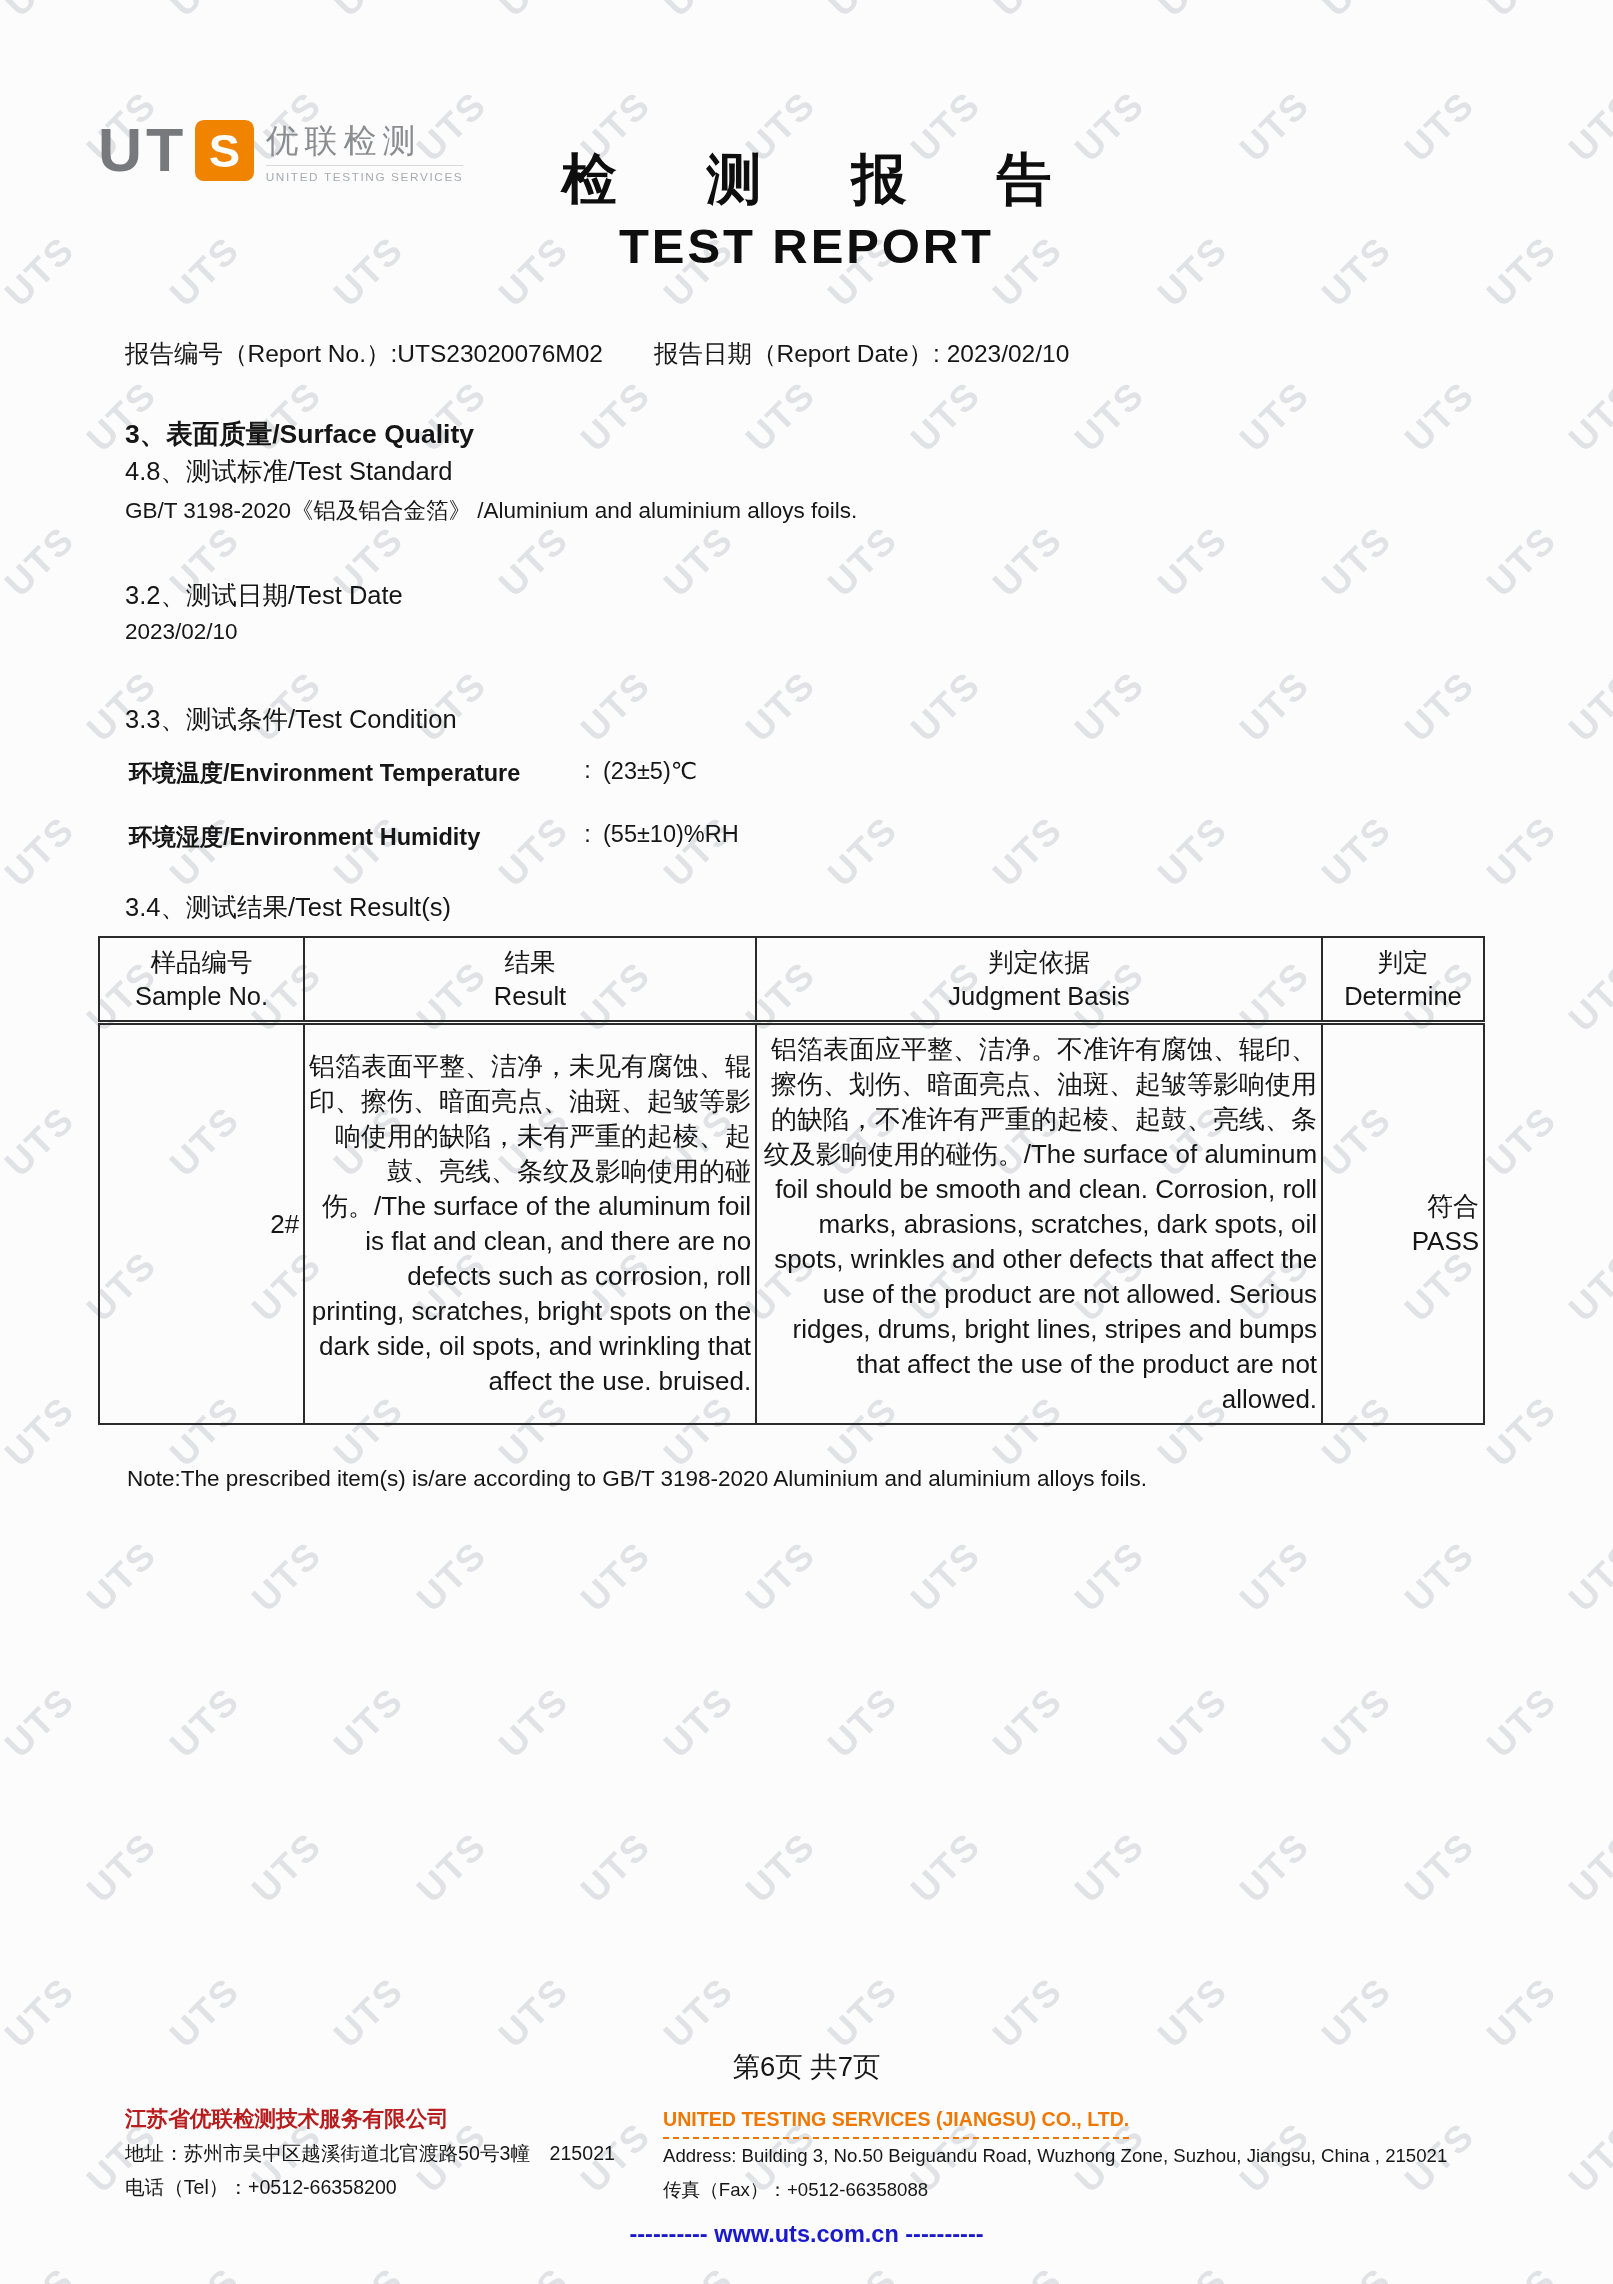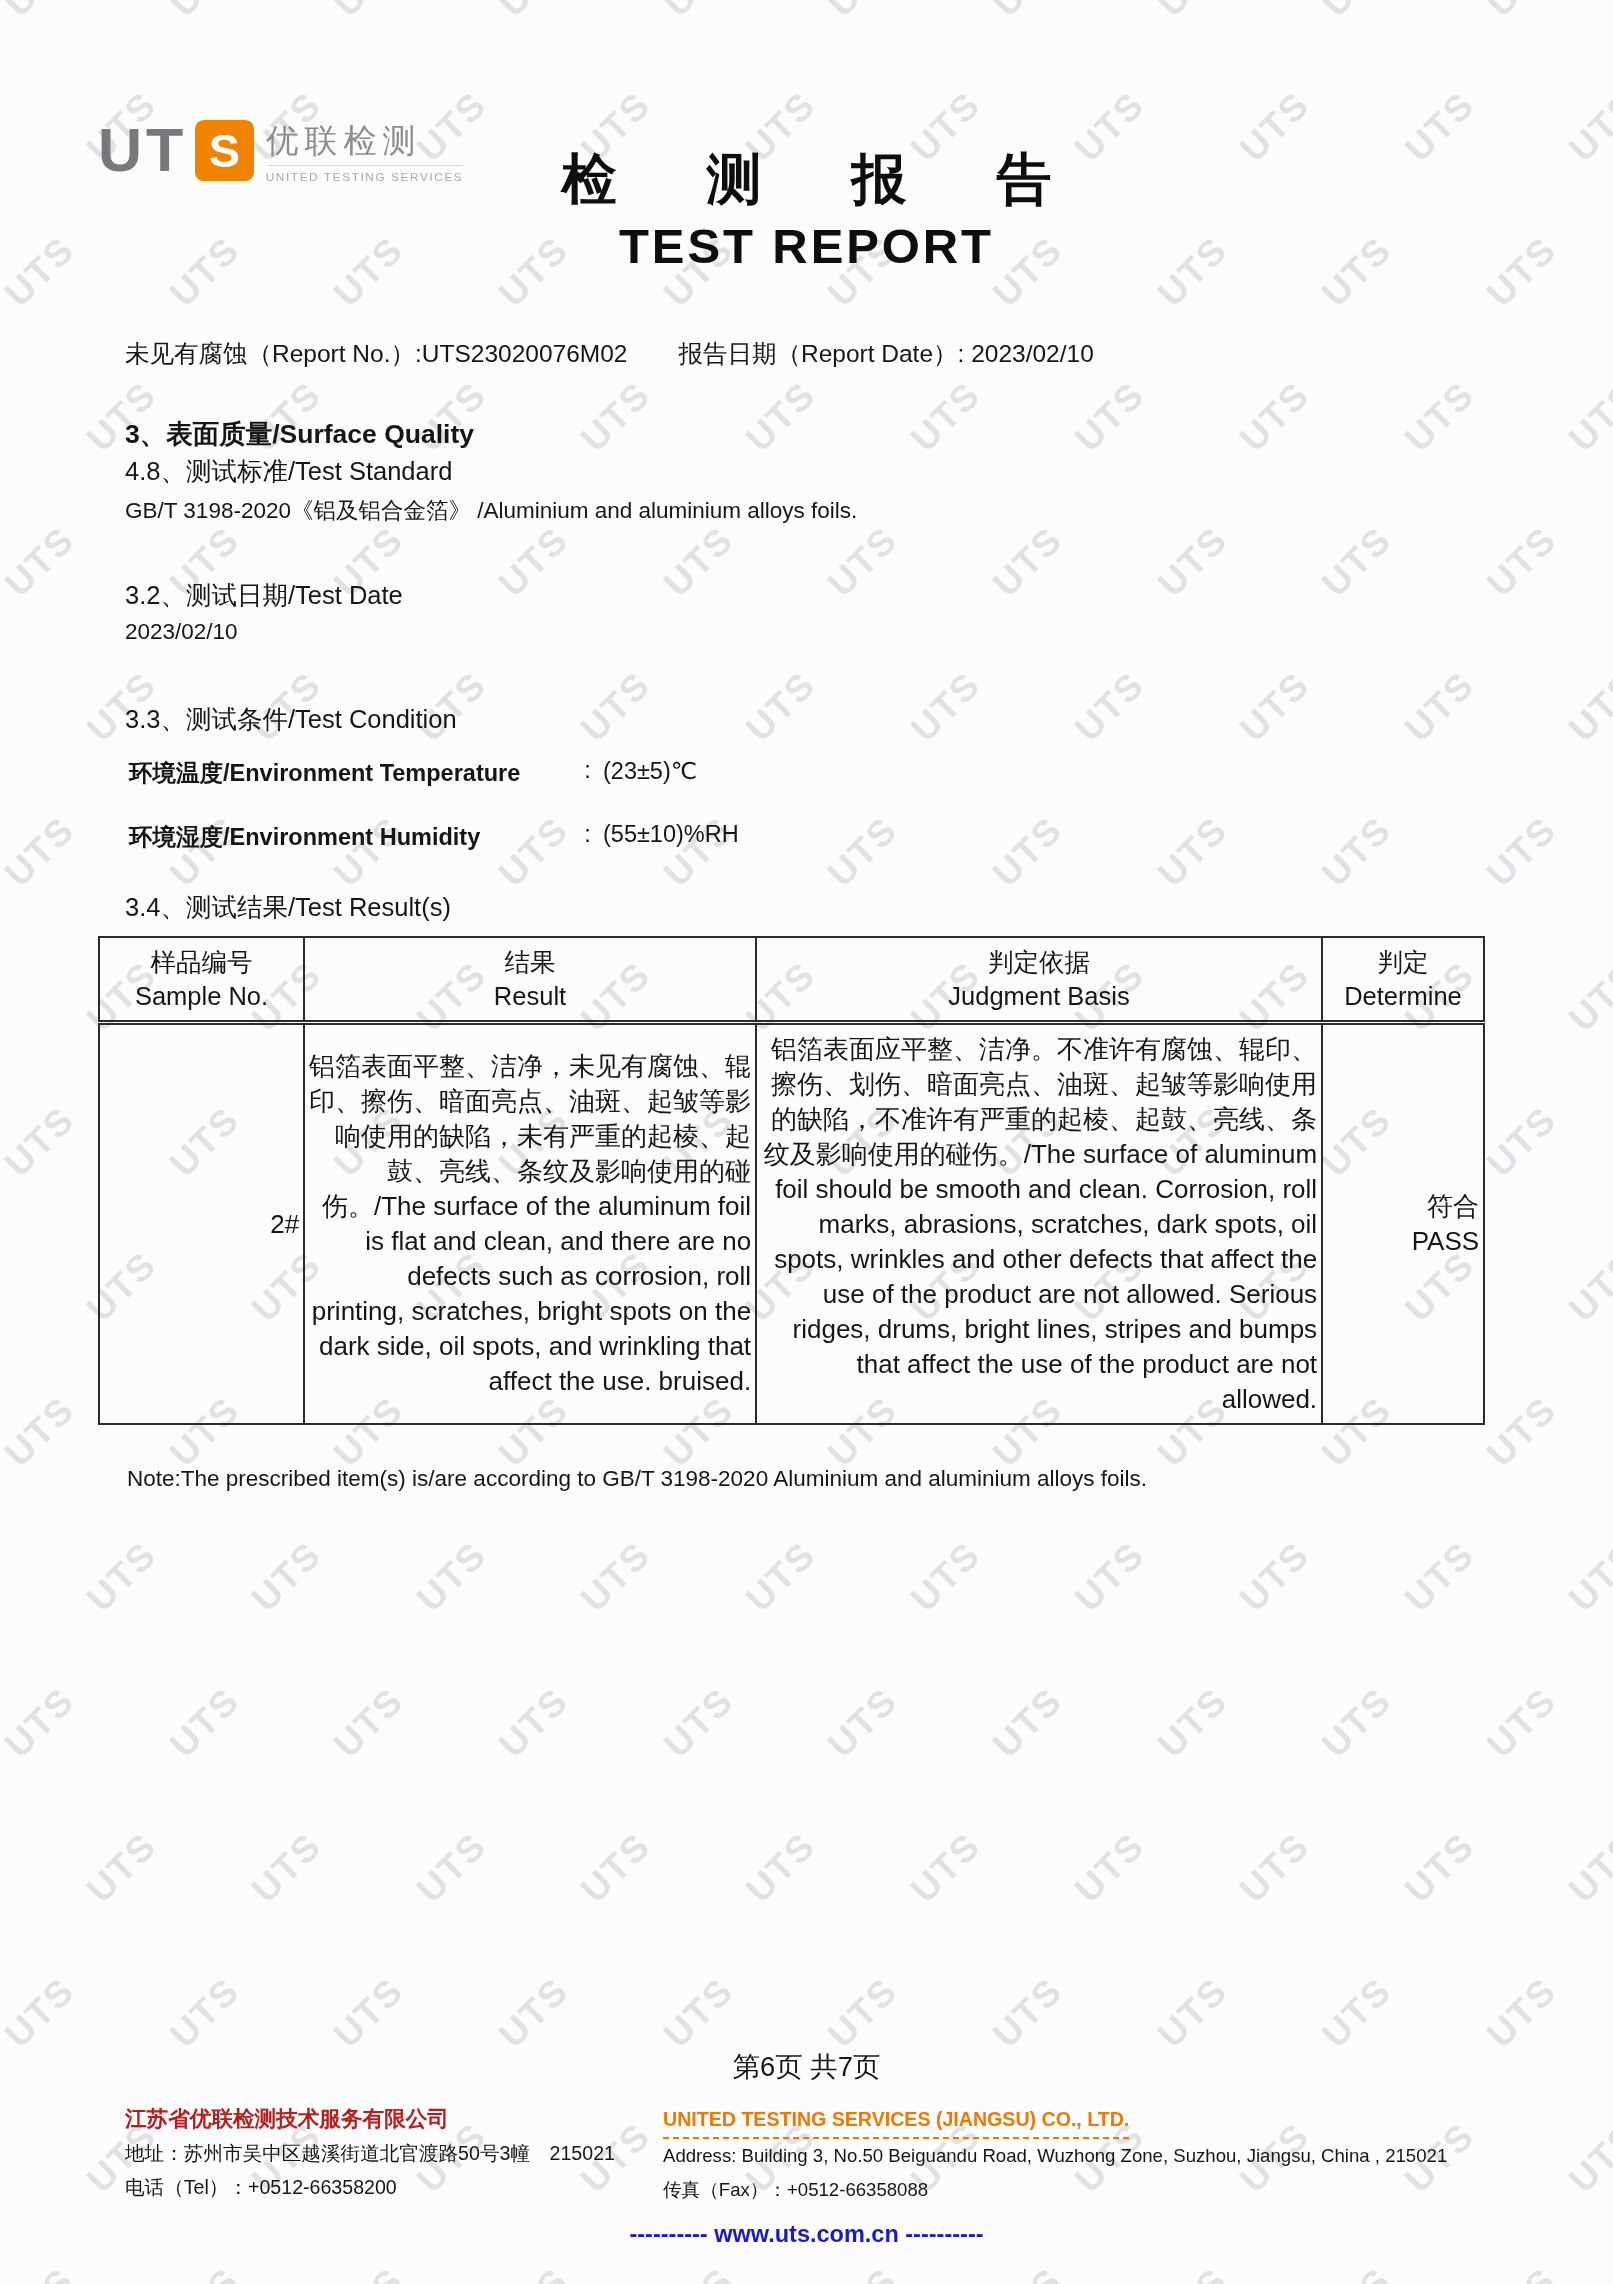--- a/index.html
+++ b/index.html
@@ -289,21 +289,21 @@
       <div class="logo-text">
         <div class="logo-cn">优联检测</div>
         <div class="logo-en">UNITED TESTING SERVICES</div>
       </div>
     </div>
 
     <div class="title-cn">检测报告</div>
     <div class="title-en">TEST REPORT</div>
 
     <div class="report-line">
-      <span>未见有腐蚀（Report No.）:</span><span>UTS23020076M02</span><span class="gap"></span><span>报告日期（Report Date）:</span>&nbsp;<span>2023/02/10</span>
+      <span>报告编号（Report No.）:</span><span>UTS23020076M02</span><span class="gap"></span><span>报告日期（Report Date）:</span>&nbsp;<span>2023/02/10</span>
     </div>
 
     <div class="sec sec-main" style="top:416px;">3、表面质量/Surface Quality</div>
 
     <div class="sec sec-sub" style="top:454px;">4.8、测试标准/Test Standard</div>
     <div class="sec sec-body" style="top:495px;">GB/T 3198-2020《铝及铝合金箔》 /Aluminium and aluminium alloys foils.</div>
 
     <div class="sec sec-sub" style="top:578px;">3.2、测试日期/Test Date</div>
     <div class="sec sec-body" style="top:619px;">2023/02/10</div>
 

